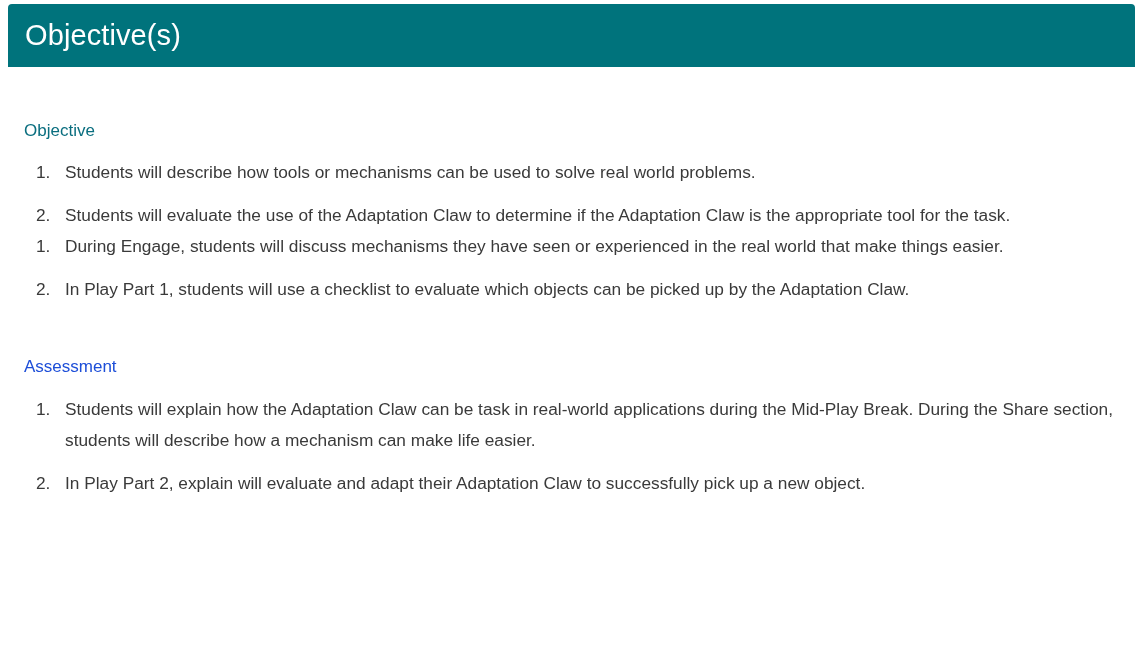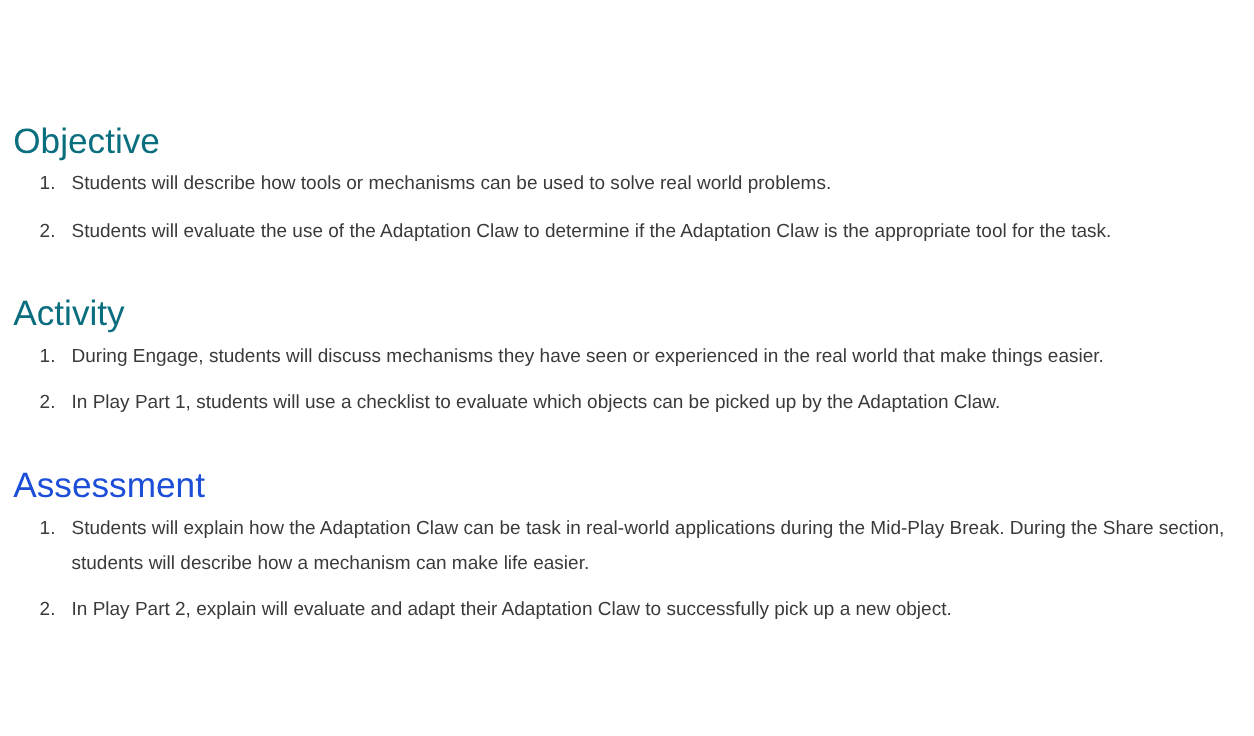--- a/index.html
+++ b/index.html
@@ -50,24 +50,24 @@
     position: absolute;
     left: 0;
     top: 67px;
     width: 1140px;
   }
 
   .section { }
 
   .section-heading {
     color: #0a6e7f;
-    font-size: 32px;
+    font-size: 17px;
     font-weight: 400;
     line-height: 1.2;
-    margin: 4px;
+    margin: 16px;
     padding: 16px 0 0 8px;
     white-space: nowrap;
   }
   .sec-objective  { padding-top: 38px; }
   .sec-activity   { padding-top: 36px; }
   .sec-assessment { padding-top: 36px; }
 
   ol.items {
     list-style: none;
     margin: 0;
@@ -100,39 +100,41 @@
   .list-activity   { padding-top: 15px; }
   .list-assessment { padding-top: 15px; }
 
   ol.items > li + li { margin-top: 11px; }
 </style>
 </head>
 <body>
 
 <div class="page">
 
+  <div class="banner" style="background: rgb(0, 115, 124);">
+    <div class="banner-title" style="color: rgb(255, 255, 255);">Objective(s)</div>
+  </div>
 
   <div class="content">
 
     <div class="section">
       <h2 class="section-heading sec-objective" style="color: rgb(10, 110, 127);">Objective</h2>
       <ol class="items list-objective">
         <li>
           <span class="marker">1.</span>
           <span class="itext">Students will describe how tools or mechanisms can be used to solve real world problems.</span>
         </li>
         <li>
           <span class="marker">2.</span>
           <span class="itext">Students will evaluate the use of the Adaptation Claw to determine if the Adaptation Claw is the appropriate tool for the task.</span>
         </li>
       </ol>
     </div>
 
     <div class="section">
-      <h2 class="section-heading sec-activity" style="color: rgb(10, 110, 127);">Activity</h2>
       <ol class="items list-activity">
         <li>
           <span class="marker">1.</span>
           <span class="itext">During Engage, students will discuss mechanisms they have seen or experienced in the real world that make things easier.</span>
         </li>
         <li>
           <span class="marker">2.</span>
           <span class="itext">In Play Part 1, students will use a checklist to evaluate which objects can be picked up by the Adaptation Claw.</span>
         </li>
       </ol>

